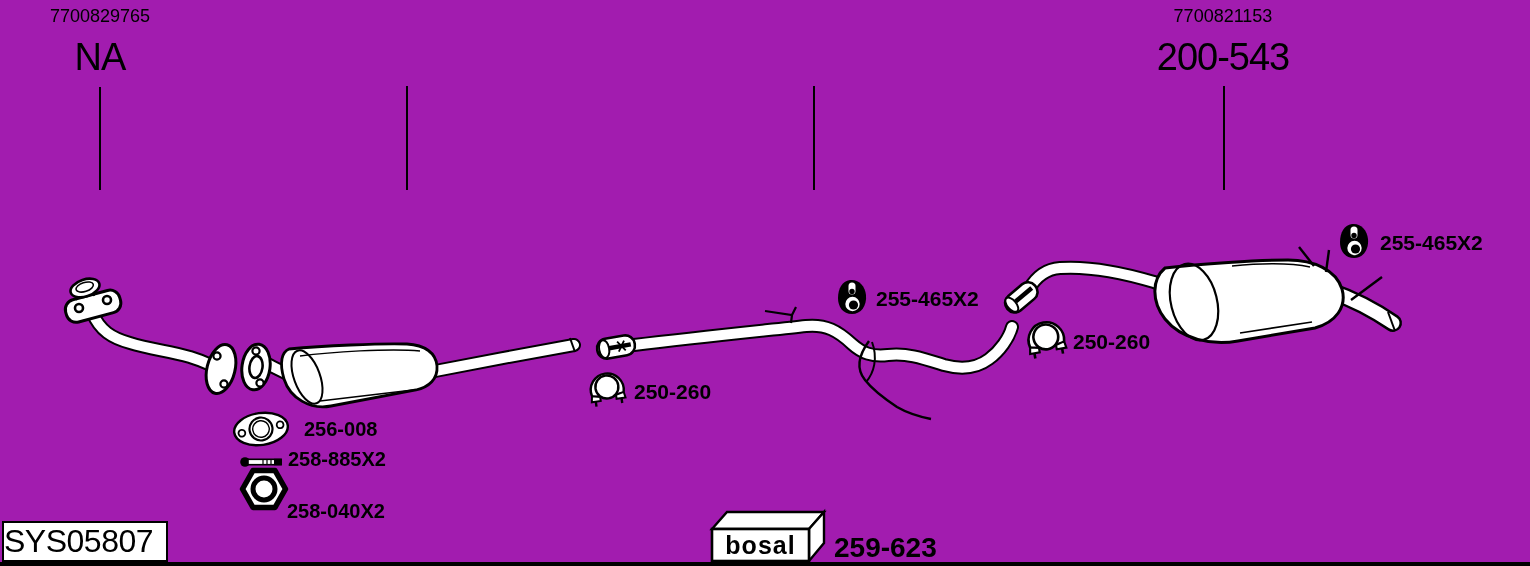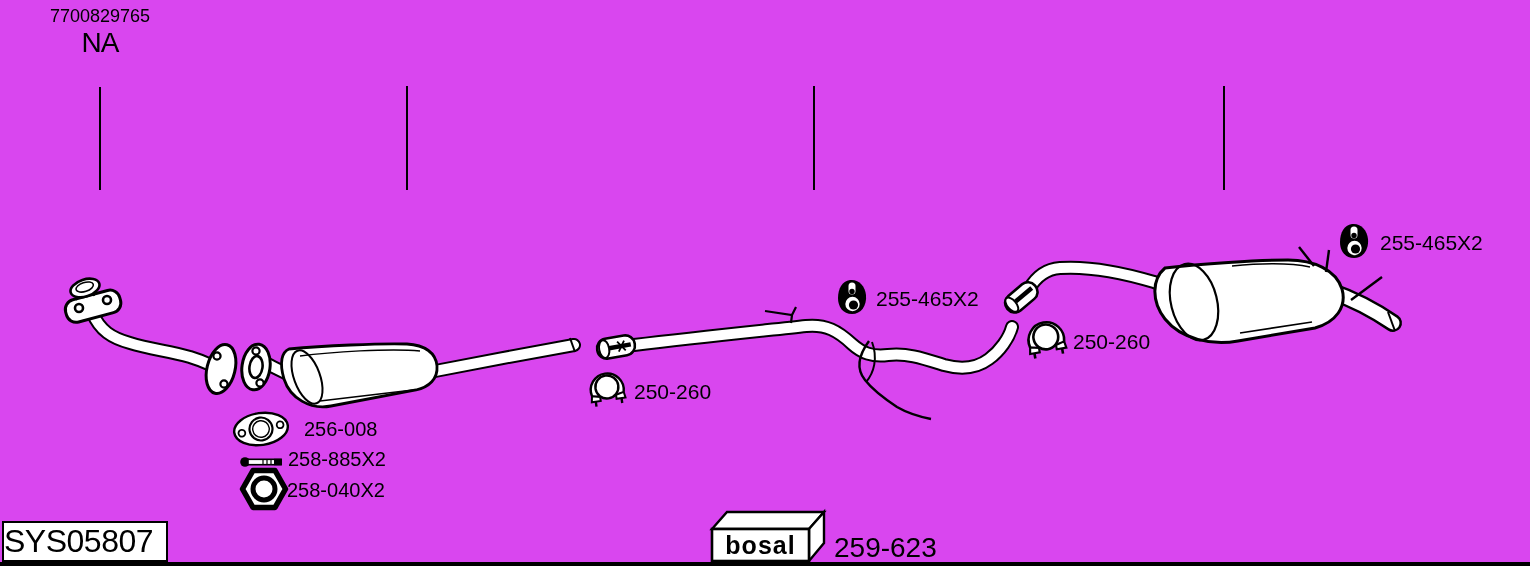--- a/index.html
+++ b/index.html
@@ -1,23 +1,23 @@
 <!DOCTYPE html>
 <html><head>
 <meta charset="utf-8">
 <style>
   html,body{margin:0;padding:0;background:#ffffff;}
   #stage{
-    position:relative;width:1530px;height:566px;background:#d946ef;overflow:hidden;
+    position:relative;width:1530px;height:566px;background:#a21caf;overflow:hidden;
     font-family:"Liberation Sans", sans-serif;color:#000;
   }
-  .abs{position:absolute;line-height:1;white-space:nowrap;}
+  .abs{position:absolute;line-height:1;white-space:nowrap;font-weight:bold;}
   .col{position:absolute;top:0;transform:translateX(-50%);text-align:center;}
   .oem{font-size:18px;letter-spacing:0px;margin-top:6px;}
-  .code{font-size:28px;letter-spacing:-1px;}
+  .code{font-size:38px;letter-spacing:-1px;margin-top:9px;}
   .plabel{font-size:21px;}
   .plabel-sm{font-size:20px;}
   .kit{font-size:28px;}
   .sysbox{
     position:absolute;left:2px;top:521px;width:162px;height:37px;
     border:2px solid #000;background:#fff;display:flex;align-items:center;justify-content:flex-start;
     font-size:32px;letter-spacing:-0.5px;
   }
   .brand{
     position:absolute;left:712px;top:529px;width:97px;height:32px;
@@ -31,20 +31,24 @@
   .bottom-rule{position:absolute;left:0;right:0;bottom:0;height:4px;background:#000;}
 </style>
 </head>
 <body>
 
 <div id="stage">
 
   <div class="col" style="left:100px;">
     <div class="oem">7700829765</div>
     <div class="code">NA</div>
+  </div>
+  <div class="col" style="left:1223px;">
+    <div class="oem">7700821153</div>
+    <div class="code">200-543</div>
   </div>
 
   <svg id="art" width="1530" height="566" viewBox="0 0 1530 566">
     <defs>
       <g id="clamp-shape">
         <path d="M-16,6 A16.5,16.5 0 1 1 16,6" fill="#fff" stroke="#000" stroke-width="2.4"></path>
         <circle cx="0" cy="-1" r="11.5" fill="#fff" stroke="#000" stroke-width="2.4"></circle>
         <path d="M-16,6 L-17,12 L-8,12 L-8,8 Z" fill="#fff" stroke="#000" stroke-width="2"></path>
         <path d="M16,6 L17,12 L8,12 L8,8 Z" fill="#fff" stroke="#000" stroke-width="2"></path>
         <path d="M-13,12 L-13,17 M13,12 L13,17" stroke="#000" stroke-width="2.4"></path>
@@ -165,21 +169,21 @@
       <path d="M712,529 L727,512 L824,512 L809,529 Z" fill="#fff" stroke="#000" stroke-width="2.4"></path>
       <path d="M809,529 L824,512 L824,543 L809,561 Z" fill="#fff" stroke="#000" stroke-width="2.4"></path>
       <rect x="712" y="529" width="97" height="32" fill="#fff" stroke="#000" stroke-width="2.6"></rect>
     </g>
   </svg>
 
   <div class="abs plabel" style="left:876px;top:288px;">255-465X2</div>
   <div class="abs plabel" style="left:634px;top:381px;">250-260</div>
   <div class="abs plabel-sm" style="left:288px;top:419px;margin-left:16px;">256-008</div>
   <div class="abs plabel-sm" style="left:288px;top:449px;">258-885X2</div>
-  <div class="abs plabel-sm" style="left:287px;top:480px;">258-040X2</div>
+  <div class="abs plabel-sm" style="left:287px;top:501px;">258-040X2</div>
   <div class="abs plabel" style="left:1380px;top:232px;">255-465X2</div>
   <div class="abs plabel" style="left:1073px;top:331px;">250-260</div>
   <div class="abs kit" style="left:834px;top:534px;">259-623</div>
 
   <div class="sysbox">
     <span>SYS05807</span>
   </div>
 
   <div class="brand">bosal</div>
 

